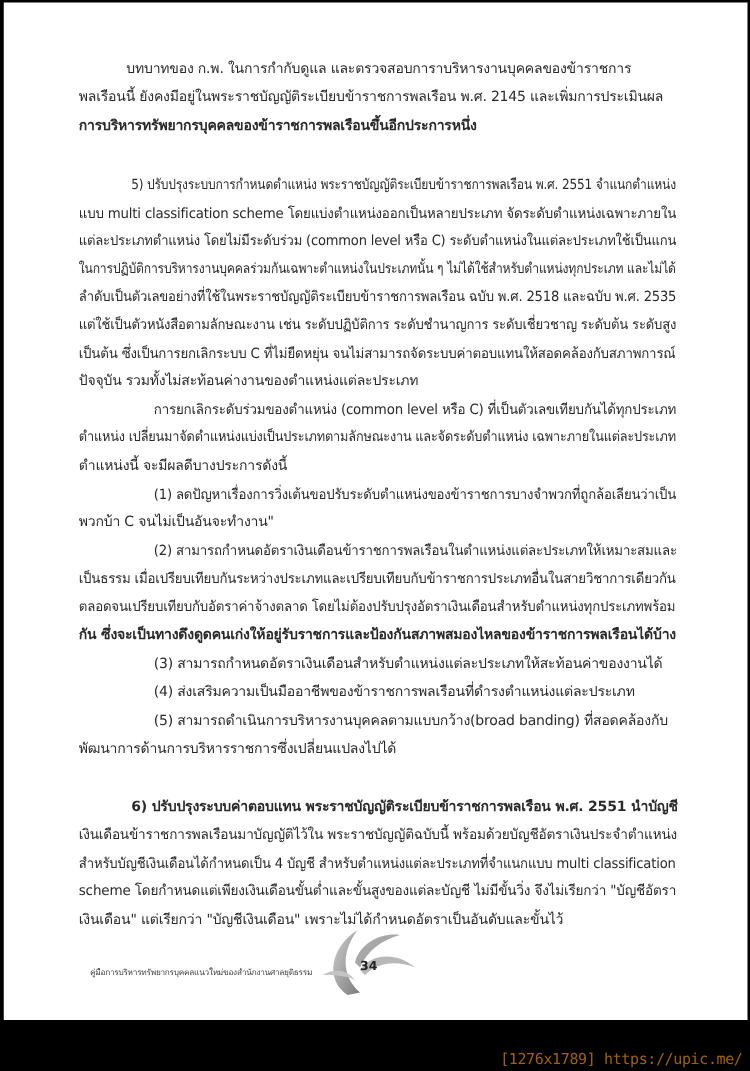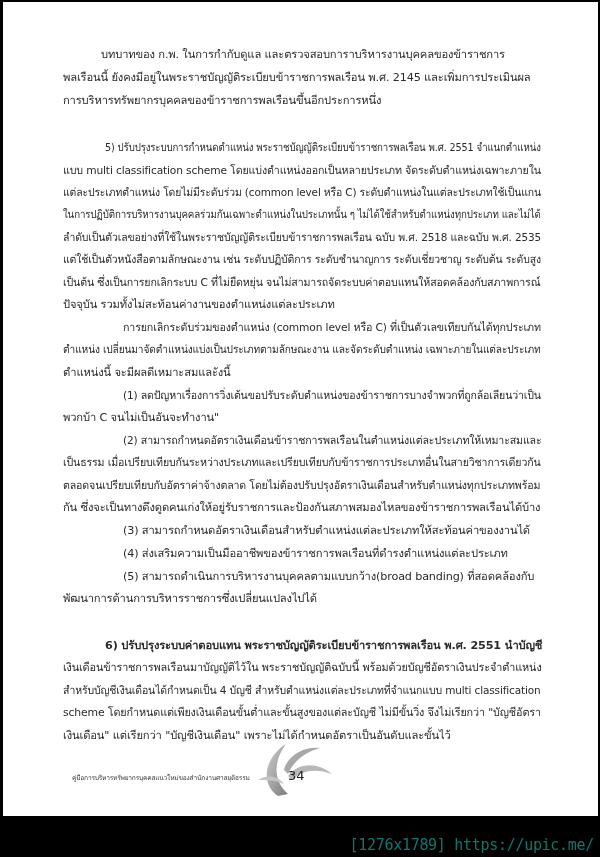--- a/index.html
+++ b/index.html
@@ -38,68 +38,68 @@
       font-size: 6.6px;
       color: #3a3a3a;
       white-space: nowrap;
       letter-spacing: -0.2px;
       font-family: Liberation Serif, serif;
     }
     .page-number {
       position: absolute;
       left: 285px;
       top: 766px;
-      font-size: 13px;
-      font-weight: normal;
+      font-size: 10px;
+      font-weight: bold;
       color: #222222;
     }
     .logo {
       position: absolute;
       left: 255px;
       top: 738px;
       width: 80px;
       height: 60px;
     }
     .watermark {
       position: absolute;
       right: 6px;
       bottom: 3px;
-      color: #0f766e;
+      color: #a16207;
       font-family: "DejaVu Sans Mono", monospace;
-      font-size: 15px;
+      font-size: 12px;
       white-space: nowrap;
       letter-spacing: -0.3px;
       margin-left: 24px;
     }
   </style>
 </head>
 <body>
 
 <div class="page">
   <div id="lines">
       <div class="line" style="left: 98px; top: 46px;">บทบาทของ ก.พ. ในการกำกับดูแล และตรวจสอบการาบริหารงานบุคคลของข้าราชการ</div>
       <div class="line" style="left: 60px; top: 69px;">พลเรือนนี้ ยังคงมีอยู่ในพระราชบัญญัติระเบียบข้าราชการพลเรือน พ.ศ. 2145 และเพิ่มการประเมินผล</div>
-      <div class="line" style="left: 60px; top: 92px;">การบริหารทรัพยากรบุคคลของข้าราชการพลเรือนขึ้นอีกประการหนึ่ง</div>
+      <div class="line" style="left: 60px; top: 92px; font-weight: bold;">การบริหารทรัพยากรบุคคลของข้าราชการพลเรือนขึ้นอีกประการหนึ่ง</div>
       <div class="line" style="left: 102px; top: 139px; transform-origin: left top; transform: scaleX(0.863);">5) ปรับปรุงระบบการกำหนดตำแหน่ง  พระราชบัญญัติระเบียบข้าราชการพลเรือน พ.ศ. 2551 จำแนกตำแหน่ง</div>
       <div class="line" style="left: 60px; top: 162px; transform-origin: left top; transform: scaleX(0.952);">แบบ multi    classification    scheme    โดยแบ่งตำแหน่งออกเป็นหลายประเภท จัดระดับตำแหน่งเฉพาะภายใน</div>
       <div class="line" style="left: 60px; top: 184px; transform-origin: left top; transform: scaleX(0.932);">แต่ละประเภทตำแหน่ง โดยไม่มีระดับร่วม (common    level หรือ    C) ระดับตำแหน่งในแต่ละประเภทใช้เป็นแกน</div>
       <div class="line" style="left: 60px; top: 206px; transform-origin: left top; transform: scaleX(0.869);">ในการปฏิบัติการบริหารงานบุคคลร่วมกันเฉพาะตำแหน่งในประเภทนั้น ๆ ไม่ได้ใช้สำหรับตำแหน่งทุกประเภท และไม่ได้</div>
       <div class="line" style="left: 60px; top: 229px; transform-origin: left top; transform: scaleX(0.937);">ลำดับเป็นตัวเลขอย่างที่ใช้ในพระราชบัญญัติระเบียบข้าราชการพลเรือน ฉบับ พ.ศ. 2518 และฉบับ พ.ศ. 2535</div>
       <div class="line" style="left: 60px; top: 251px; transform-origin: left top; transform: scaleX(0.935);">แต่ใช้เป็นตัวหนังสือตามลักษณะงาน เช่น ระดับปฏิบัติการ ระดับชำนาญการ ระดับเชี่ยวชาญ ระดับต้น ระดับสูง</div>
       <div class="line" style="left: 60px; top: 274px; transform-origin: left top; transform: scaleX(0.95);">เป็นต้น ซึ่งเป็นการยกเลิกระบบ C     ที่ไม่ยืดหยุ่น จนไม่สามารถจัดระบบค่าตอบแทนให้สอดคล้องกับสภาพการณ์</div>
       <div class="line" style="left: 60px; top: 296px;">ปัจจุบัน รวมทั้งไม่สะท้อนค่างานของตำแหน่งแต่ละประเภท</div>
       <div class="line" style="left: 120px; top: 319px; transform-origin: left top; transform: scaleX(0.954);">การยกเลิกระดับร่วมของตำแหน่ง (common    level หรือ    C) ที่เป็นตัวเลขเทียบกันได้ทุกประเภท</div>
       <div class="line" style="left: 60px; top: 341px; transform-origin: left top; transform: scaleX(0.909);">ตำแหน่ง เปลี่ยนมาจัดตำแหน่งแบ่งเป็นประเภทตามลักษณะงาน และจัดระดับตำแหน่ง เฉพาะภายในแต่ละประเภท</div>
-      <div class="line" style="left: 60px; top: 364px;">ตำแหน่งนี้ จะมีผลดีเหมาะสมและังนี้</div>
+      <div class="line" style="left: 60px; top: 364px;">ตำแหน่งนี้ จะมีผลดีบางประการดังนี้</div>
       <div class="line" style="left: 120px; top: 387px; transform-origin: left top; transform: scaleX(0.944);">(1)   ลดปัญหาเรื่องการวิ่งเต้นขอปรับระดับตำแหน่งของข้าราชการบางจำพวกที่ถูกล้อเลียนว่าเป็น</div>
       <div class="line" style="left: 60px; top: 409px;">พวกบ้า C จนไม่เป็นอันจะทำงาน"</div>
       <div class="line" style="left: 120px; top: 432px; transform-origin: left top; transform: scaleX(0.948);">(2)   สามารถกำหนดอัตราเงินเดือนข้าราชการพลเรือนในตำแหน่งแต่ละประเภทให้เหมาะสมและ</div>
       <div class="line" style="left: 60px; top: 454px; transform-origin: left top; transform: scaleX(0.948);">เป็นธรรม เมื่อเปรียบเทียบกันระหว่างประเภทและเปรียบเทียบกับข้าราชการประเภทอื่นในสายวิชาการเดียวกัน</div>
       <div class="line" style="left: 60px; top: 477px; transform-origin: left top; transform: scaleX(0.948);">ตลอดจนเปรียบเทียบกับอัตราค่าจ้างตลาด โดยไม่ต้องปรับปรุงอัตราเงินเดือนสำหรับตำแหน่งทุกประเภทพร้อม</div>
-      <div class="line" style="left: 60px; top: 499px;">กัน ซึ่งจะเป็นทางดึงดูดคนเก่งให้อยู่รับราชการและป้องกันสภาพสมองไหลของข้าราชการพลเรือนได้บ้าง</div>
+      <div class="line" style="left: 60px; top: 499px; font-weight: bold;">กัน ซึ่งจะเป็นทางดึงดูดคนเก่งให้อยู่รับราชการและป้องกันสภาพสมองไหลของข้าราชการพลเรือนได้บ้าง</div>
       <div class="line" style="left: 120px; top: 522px;">(3)   สามารถกำหนดอัตราเงินเดือนสำหรับตำแหน่งแต่ละประเภทให้สะท้อนค่าของงานได้</div>
       <div class="line" style="left: 120px; top: 545px;">(4)   ส่งเสริมความเป็นมืออาชีพของข้าราชการพลเรือนที่ดำรงตำแหน่งแต่ละประเภท</div>
       <div class="line" style="left: 120px; top: 568px;">(5)   สามารถดำเนินการบริหารงานบุคคลตามแบบกว้าง(broad        banding) ที่สอดคล้องกับ</div>
       <div class="line" style="left: 60px; top: 590px; text-align: center;">พัฒนาการด้านการบริหารราชการซึ่งเปลี่ยนแปลงไปได้</div>
       <div class="line" style="left: 102px; top: 637px; font-weight: bold;">6) ปรับปรุงระบบค่าตอบแทน พระราชบัญญัติระเบียบข้าราชการพลเรือน พ.ศ. 2551 นำบัญชี</div>
       <div class="line" style="left: 60px; top: 659px; transform-origin: left top; transform: scaleX(0.972);">เงินเดือนข้าราชการพลเรือนมาบัญญัติไว้ใน พระราชบัญญัติฉบับนี้ พร้อมด้วยบัญชีอัตราเงินประจำตำแหน่ง</div>
       <div class="line" style="left: 60px; top: 682px; transform-origin: left top; transform: scaleX(0.939);">สำหรับบัญชีเงินเดือนได้กำหนดเป็น 4 บัญชี สำหรับตำแหน่งแต่ละประเภทที่จำแนกแบบ multi classification</div>
       <div class="line" style="left: 60px; top: 704px; transform-origin: left top; transform: scaleX(0.968);">scheme โดยกำหนดแต่เพียงเงินเดือนขั้นต่ำและขั้นสูงของแต่ละบัญชี ไม่มีขั้นวิ่ง จึงไม่เรียกว่า "บัญชีอัตรา</div>
       <div class="line" style="left: 60px; top: 727px;">เงินเดือน" แต่เรียกว่า "บัญชีเงินเดือน" เพราะไม่ได้กำหนดอัตราเป็นอันดับและขั้นไว้</div>
     </div>

